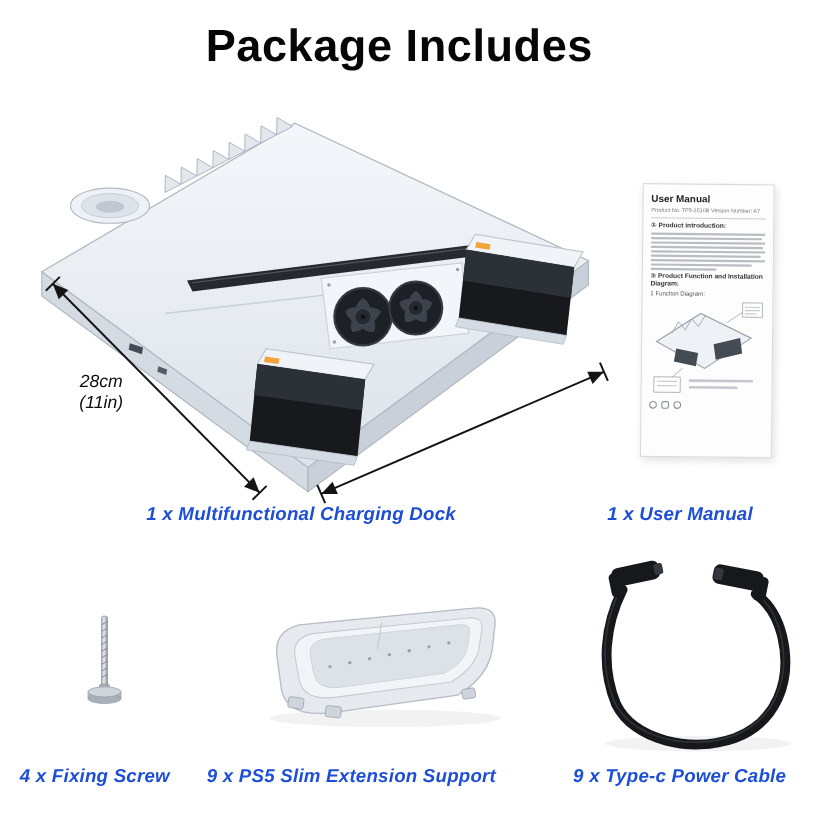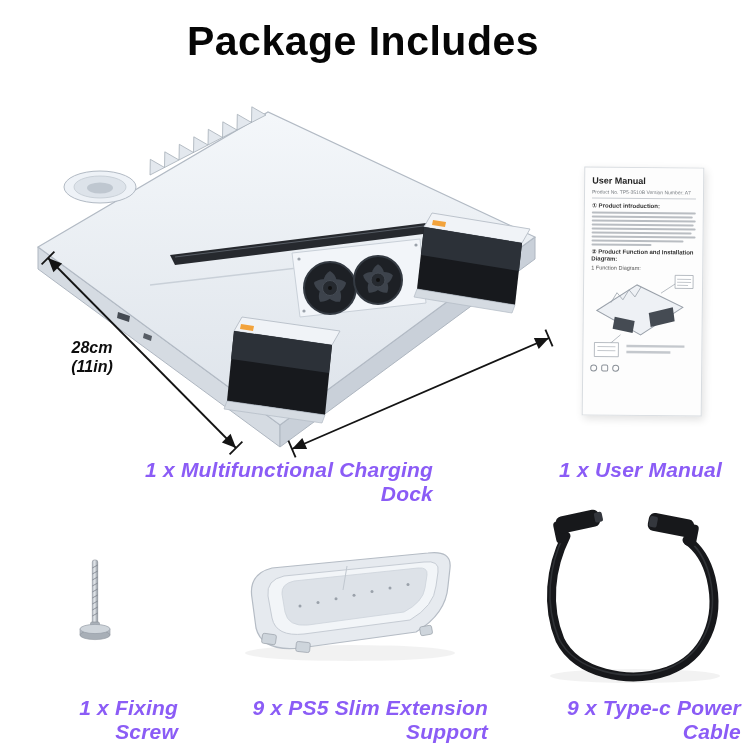--- a/index.html
+++ b/index.html
@@ -1,23 +1,23 @@
 <!DOCTYPE html>
 <html><head>
 <meta charset="utf-8">
 <style>
   html,body{margin:0;padding:0;background:#ffffff;}
   .page{position:relative;width:750px;height:750px;background:#ffffff;overflow:hidden;
         font-family:"Liberation Sans","DejaVu Sans",sans-serif;}
   .scene{position:absolute;left:0;top:0;}
   .page-title{position:absolute;left:0;top:18px;width:726px;text-align:center;
         font-size:41px;font-weight:bold;color:#060606;letter-spacing:.5px;}
-  .label{position:absolute;font-weight:bold;font-style:italic;font-size:21px;
-        color:#8b5cf6;text-align:right;letter-spacing:.2px;}
-  .dim{position:absolute;font-weight:bold;font-style:italic;text-align:center;color:#0d0d0d;}
+  .label{position:absolute;font-weight:bold;font-style:italic;font-size:17px;
+        color:#1d4ed8;text-align:left;letter-spacing:.2px;}
+  .dim{position:absolute;font-weight:normal;font-style:italic;text-align:center;color:#0d0d0d;}
   .dim span{display:block;font-size:16px;line-height:19px;}
   .dim-small span{font-size:15px;line-height:18px;}
   
   .manual-sheet{position:absolute;left:583px;top:167px;width:120px;height:249px;
         background:#fdfdfd;border:1px solid #d8dce0;box-shadow:2px 3px 8px rgba(0,0,0,.12);
         transform:rotate(.6deg);padding:8px 7px;box-sizing:border-box;overflow:hidden;}
   .ms-title{font-size:9px;font-weight:bold;color:#222;margin-bottom:3px;}
   .ms-meta{font-size:5px;color:#787d82;white-space:nowrap;overflow:hidden;margin-bottom:3px;}
   .ms-rule{height:1px;background:#c9cdd2;margin:2px 0 4px 0;}
   .ms-h{font-size:6px;font-weight:bold;color:#333;line-height:7px;margin:3px 0 2px 0;}
@@ -219,16 +219,16 @@
 
   <div class="dim" style="left:42px;top:338px;width:100px;">
     <span>28cm</span>
     <span>(11in)</span>
   </div>
 
 
 
   <div class="label" style="left:133px;top:458px;width:300px;">1 x Multifunctional Charging Dock</div>
   <div class="label" style="left:552px;top:458px;width:170px;">1 x User Manual</div>
-  <div class="label" style="left:18px;top:696px;width:160px;">1 x Fixing Screw</div>
+  <div class="label" style="left:18px;top:696px;width:160px;">4 x Fixing Screw</div>
   <div class="label" style="left:188px;top:696px;width:300px;">9 x PS5 Slim Extension Support</div>
   <div class="label" style="left:521px;top:696px;width:220px;">9 x Type-c Power Cable</div>
 </div>
 
 </body></html>

